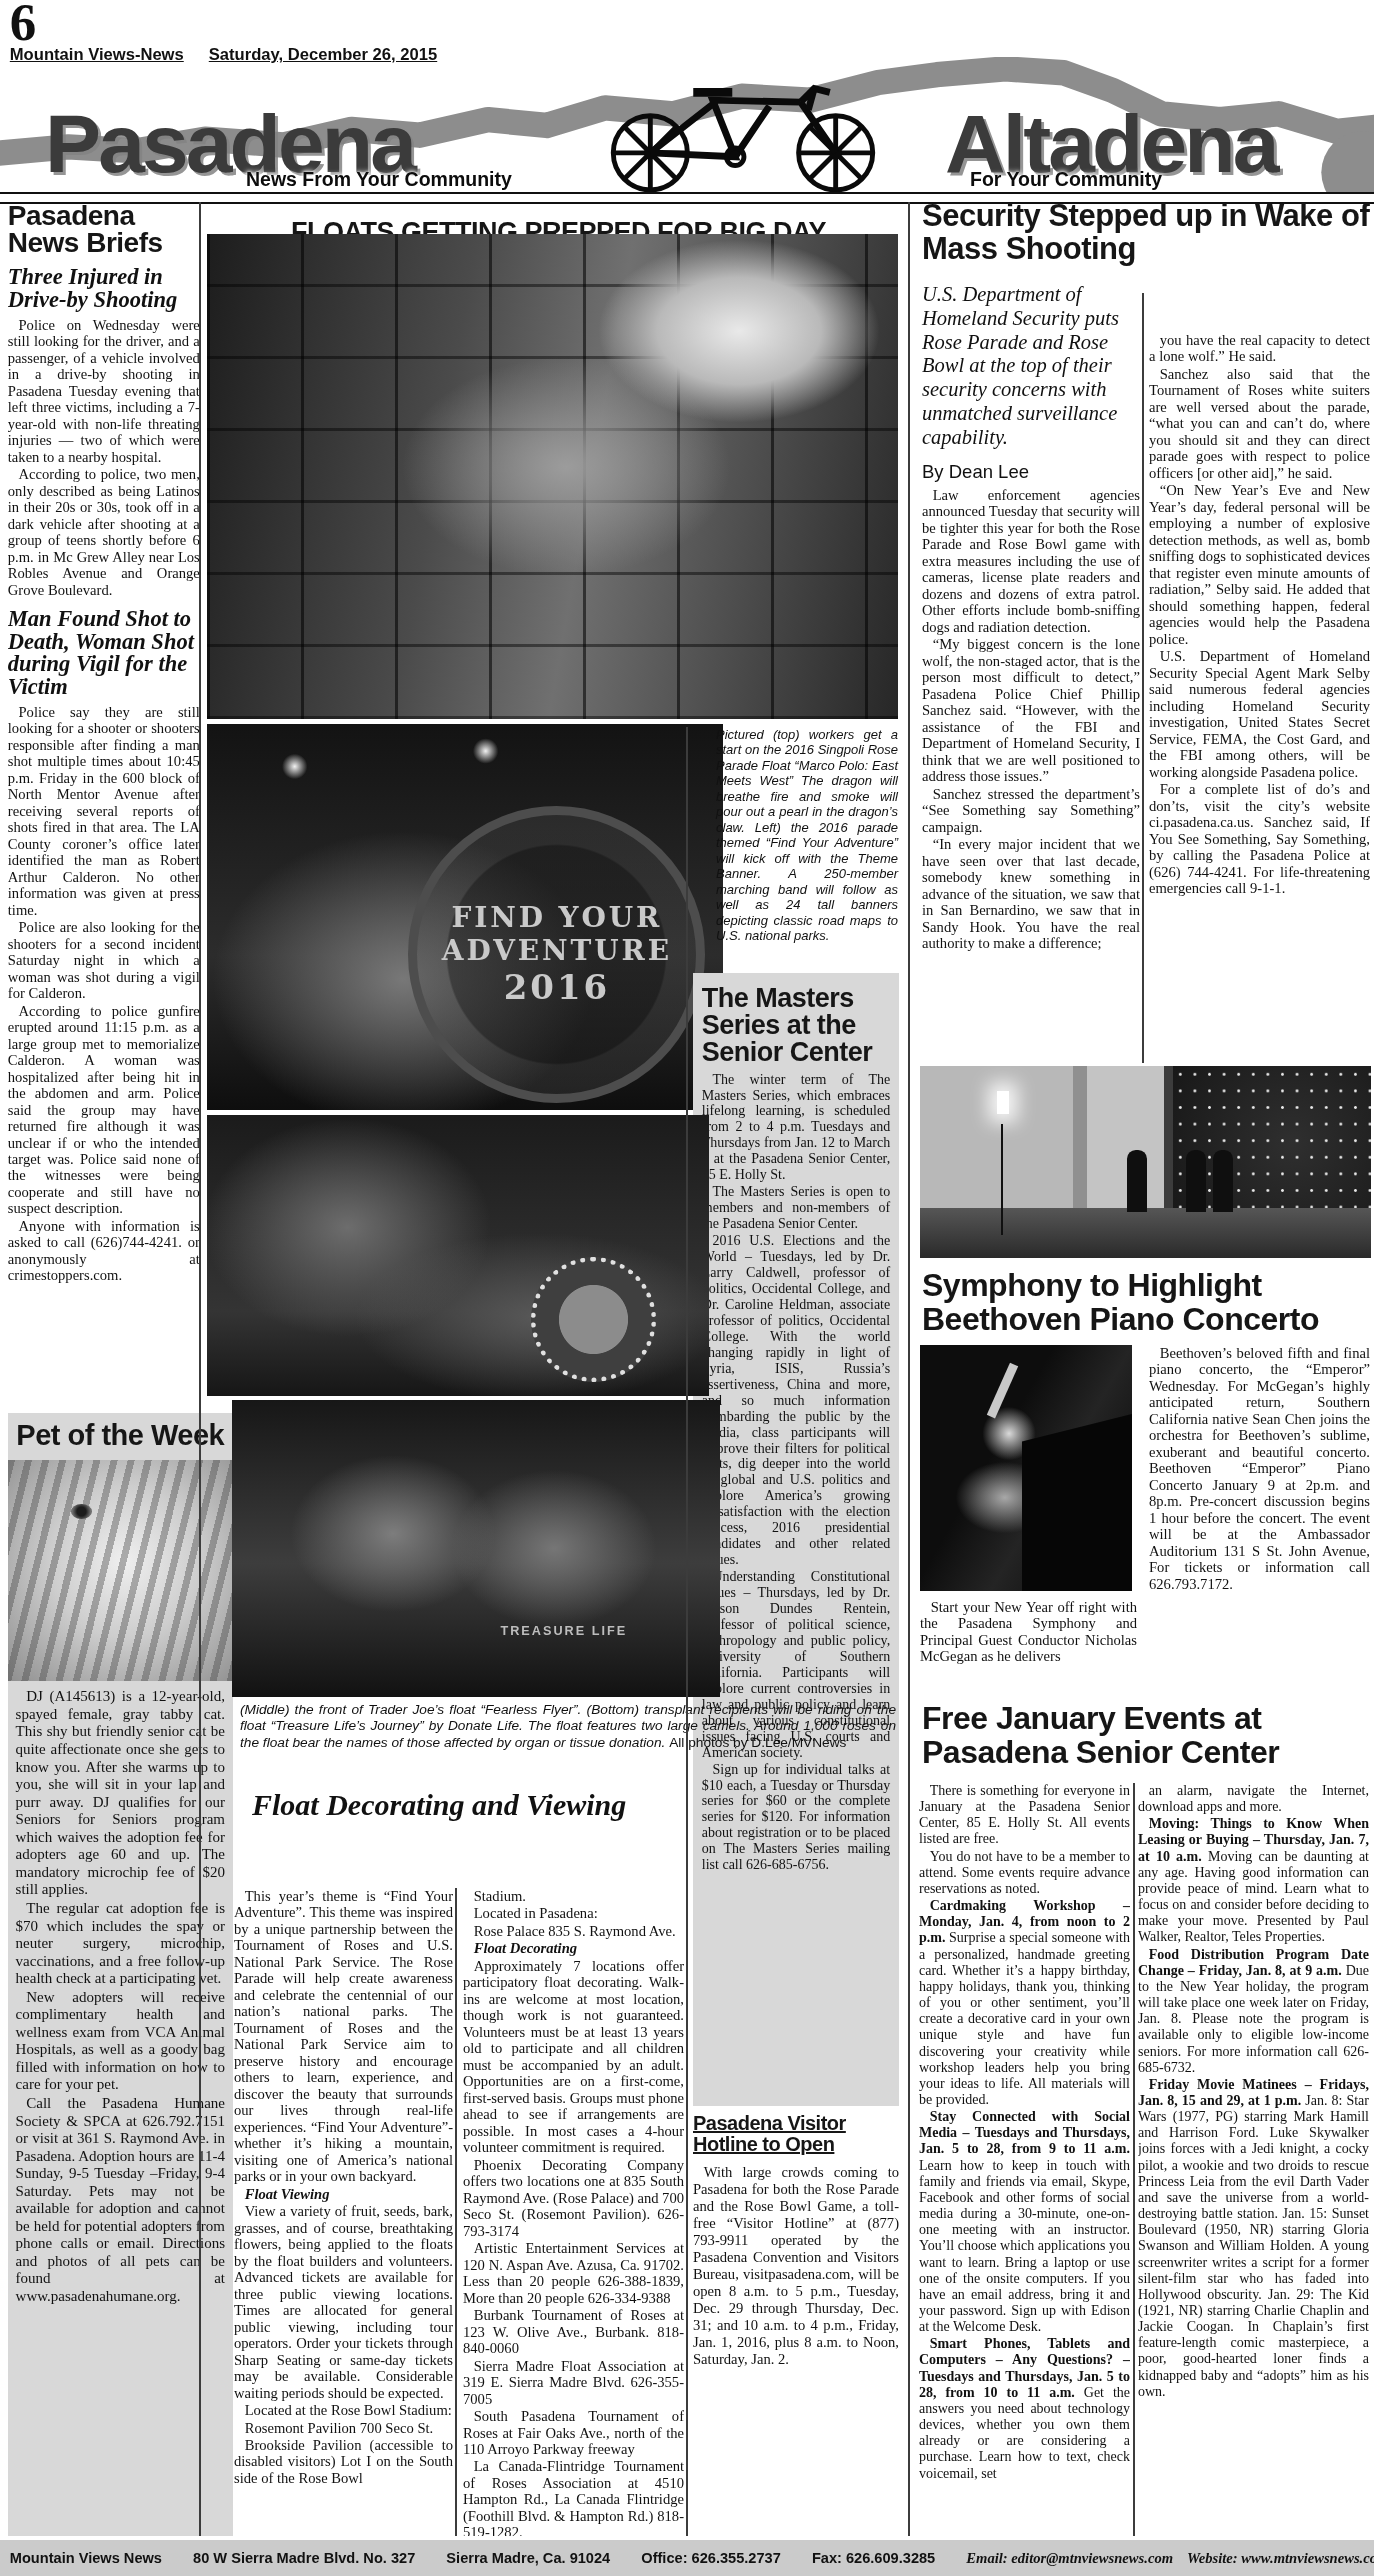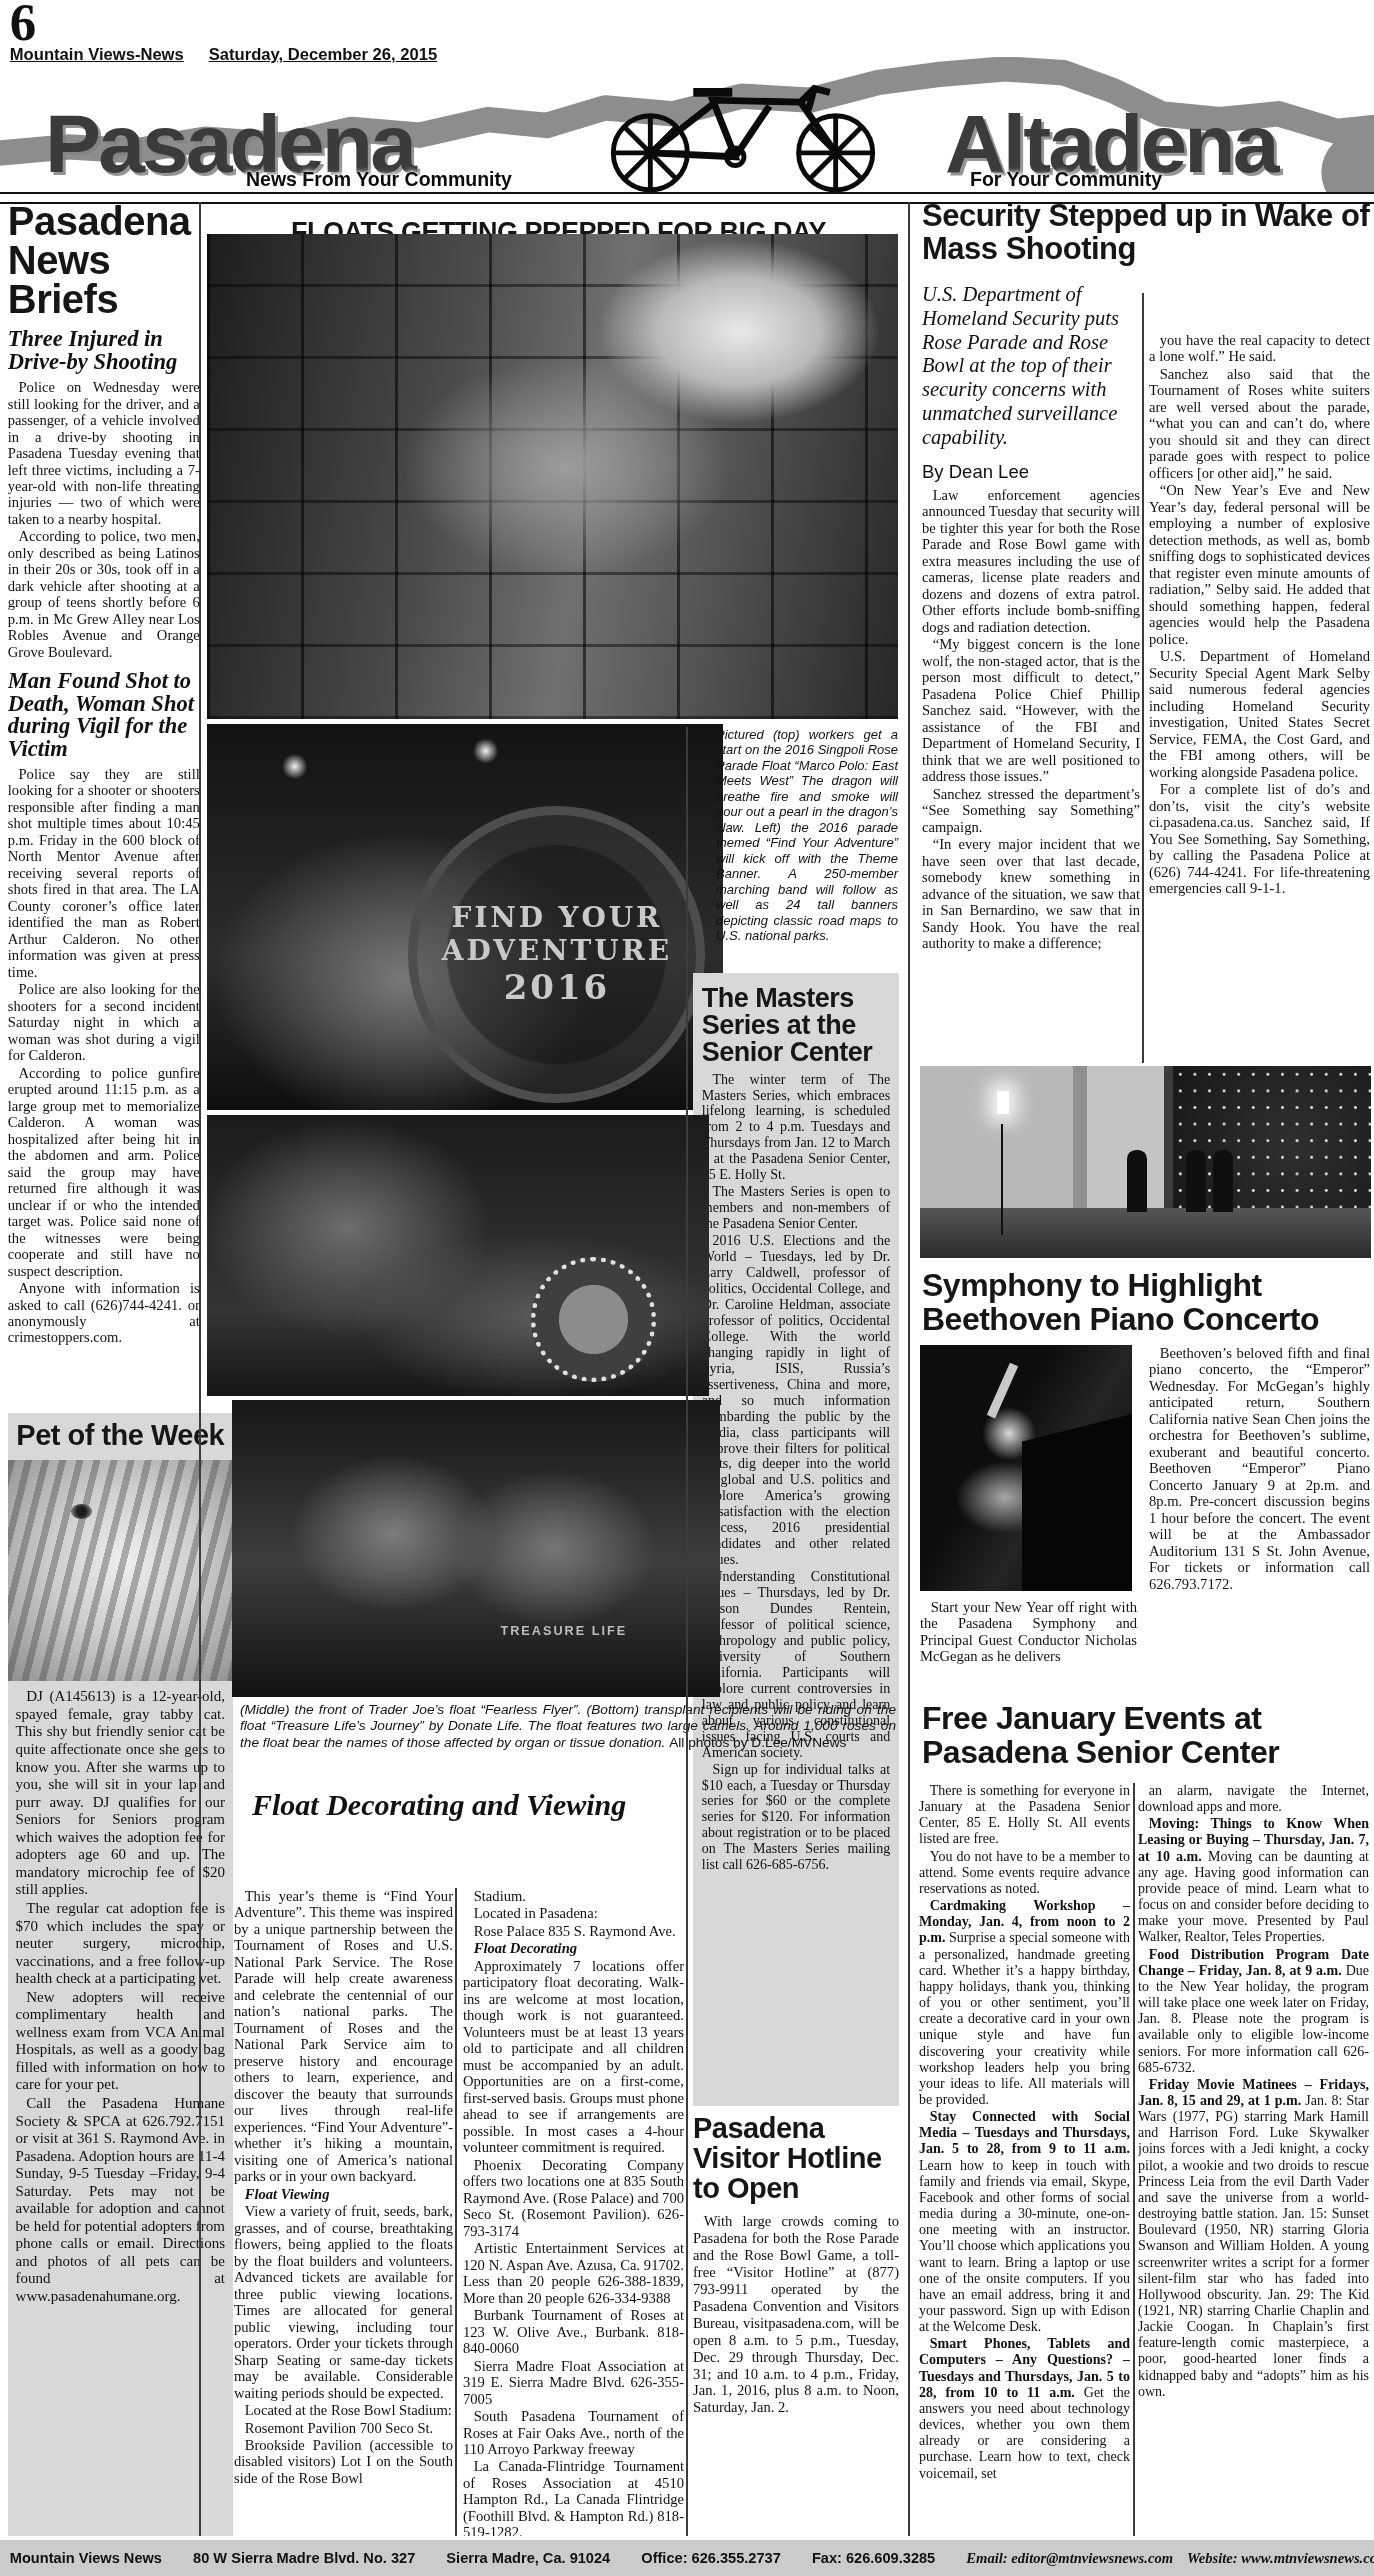--- a/index.html
+++ b/index.html
@@ -21,21 +21,21 @@
   .tag1{left:246px;} .tag2{left:970px;}
   .dblrule{left:0;top:192px;width:1374px;height:7.8px;border-top:2.9px solid #101010;border-bottom:2.9px solid #101010;}
   
   .sansH{font-family:"Liberation Sans",sans-serif;font-weight:bold;letter-spacing:-0.5px;color:#161616;}
   .serifH{font-family:"Liberation Serif",serif;font-weight:bold;font-style:italic;color:#111;}
   .bodycol p{margin:0 0 1px 0;font-size:14.6px;line-height:1.13;text-align:justify;text-indent:10.7px;}
   .bodycol{overflow:hidden;}
   .cap{font:italic 13px/1.19 "Liberation Sans",sans-serif;text-align:justify;}
   
   .briefs{left:7.8px;top:202px;width:192px;height:1208px;}
-  .briefs-title{font-size:40px;line-height:.97;margin:0 0 7.8px 0;}
+  .briefs-title{font-size:28px;line-height:.97;margin:0 0 7.8px 0;}
   .briefs h3{font-size:22.5px;line-height:1.0;margin:9.8px 0 5.9px 0;}
   
   .pet{left:7.8px;top:1413px;width:225px;height:1123px;background:#d8d8d8;}
   .pet-title{font-size:29px;line-height:1.0;text-align:center;padding-top:7.8px;margin:0;}
   .pet-photo{position:relative;width:225px;height:221px;margin:9.8px 0 7.8px 0;overflow:hidden;
      background:
        repeating-linear-gradient(104deg,rgba(70,70,70,.40) 0 6.8px,rgba(0,0,0,0) 6.8px 16.6px),
        radial-gradient(ellipse at 52% 46%,#efefef 0%,#cdcdcd 45%,#8e8e8e 100%);}
   .cat-eye{position:absolute;left:28%;top:20%;width:21.5px;height:15.6px;border-radius:50%;
      background:radial-gradient(circle,#1c1c1c 35%,#6d6d6d 70%);}
@@ -82,21 +82,21 @@
   .masters-body{padding:0 8.8px;}
   .masters-body p{font-size:14px;line-height:1.14;}
   .cap-bottom{left:240px;top:1702px;width:656px;height:82px;font-size:13.7px;}
   .cap-credit{font-style:normal;}
   .fd-title{left:252px;top:1790px;width:429px;font-size:30px;line-height:1.0;margin:0;}
   .fd-col{top:1888px;height:648px;}
   .fd-col1{left:234px;width:219px;}
   .fd-col2{left:463px;width:221px;}
   .fd-col p b{font-style:italic;}
   .hotline{left:693px;top:2113px;width:206px;height:423px;overflow:hidden;}
-  .hotline-title{font-size:29px;line-height:1.04;margin:0 0 9.8px 0;}
+  .hotline-title{font-size:20px;line-height:1.04;margin:0 0 9.8px 0;text-decoration:underline;}
   .hotline-body p{font-size:14.6px;line-height:1.16;}
   
   .sec-title{left:922px;top:200px;width:451px;font-size:31px;line-height:1.06;margin:0;}
   .sec-lede{left:922px;top:283px;width:223px;font:italic 20.5px/1.16 "Liberation Serif",serif;
      text-align:left;margin:0;}
   .sec-byline{left:922px;top:461px;font:18.5px "Liberation Sans",sans-serif;color:#111;}
   .sec-col1{left:922px;top:487px;width:218px;height:576px;}
   .sec-col2{left:1149px;top:332px;width:221px;height:731px;}
   .press{left:920px;top:1066px;width:451px;height:192px;
      background:linear-gradient(90deg,#b8b8b8 0 34%,#909090 34% 37%,#c4c4c4 37% 54%,#3c3c3c 54% 57%,#242424 57% 100%);}

